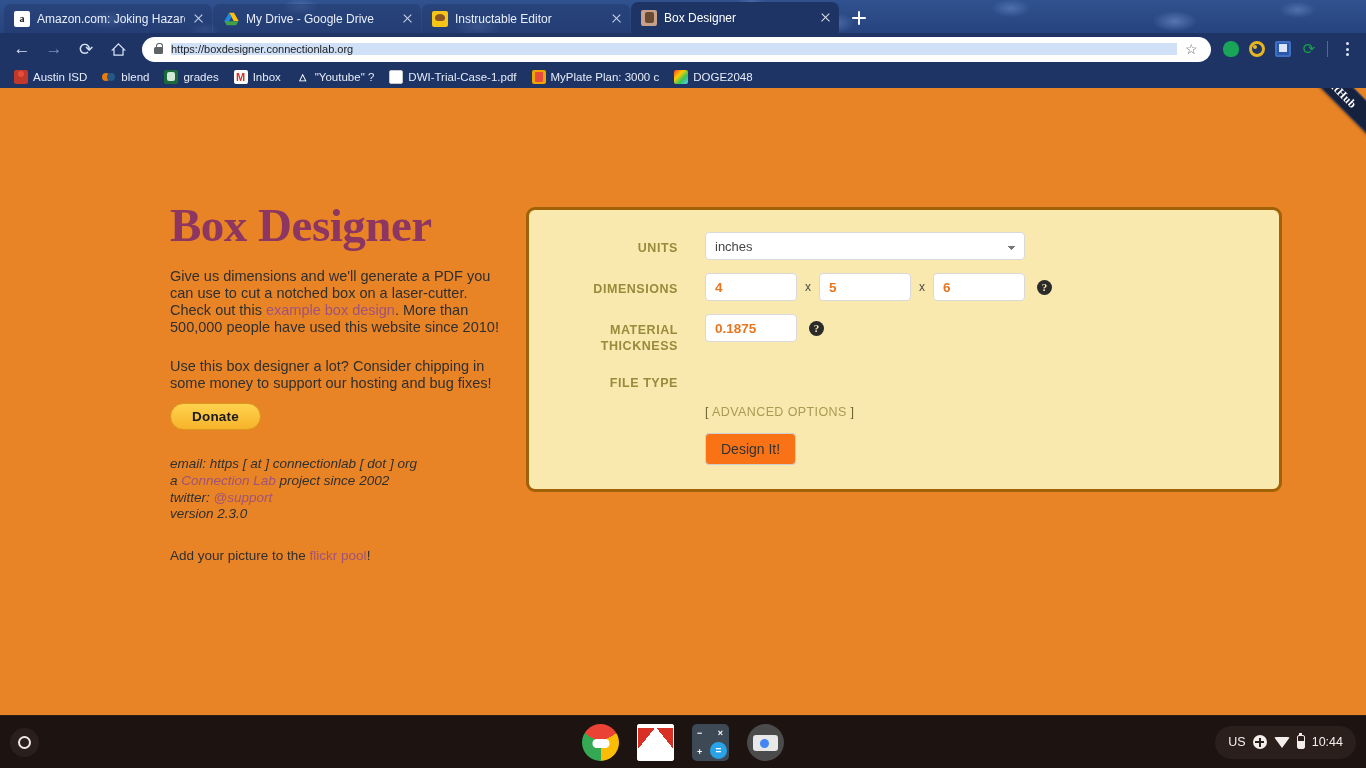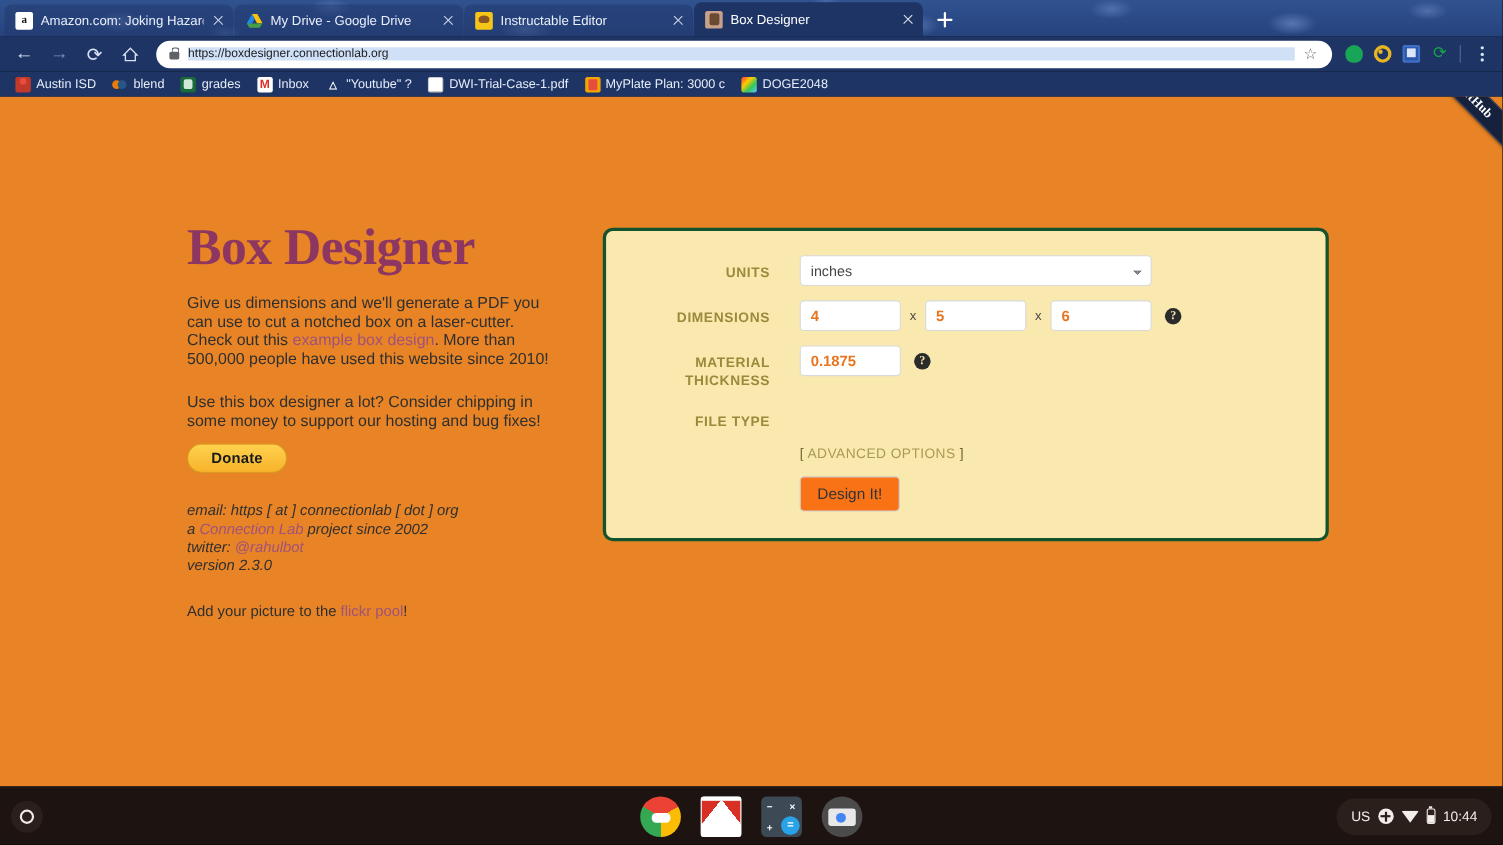--- a/index.html
+++ b/index.html
@@ -267,24 +267,24 @@
   }
   .flickr-line {
     margin-top: 25px;
     font-size: 13.5px;
     color: #2f2f2f;
   }
 
   
   .panel {
     position: absolute;
-    left: 548px; top: 119px;
-    width: 660px;
+    left: 526px; top: 119px;
+    width: 756px;
     background: #fae9ae;
-    border: 3px solid #14532d;
+    border: 3px solid #a16207;
     border-radius: 9px;
     padding: 22px 0 24px 0;
   }
   .formrow {
     display: flex;
     align-items: flex-start;
     margin-bottom: 13px;
   }
   .lbl {
     width: 176px;
@@ -555,21 +555,21 @@
       <div class="intro">
         <span>Give us dimensions and we'll generate a PDF you can use to cut a notched box on a laser-cutter. Check out this </span><a href="#" class="lnk">example box design</a><span>. More than 500,000 people have used this website since 2010!</span>
       </div>
 
       <div class="support">Use this box designer a lot? Consider chipping in some money to support our hosting and bug fixes!</div>
       <div class="donate-btn">Donate</div>
 
       <div class="meta">
         <div>email: https [ at ] connectionlab [ dot ] org</div>
         <div><span>a </span><a href="#" class="lnk">Connection Lab</a><span> project since 2002</span></div>
-        <div><span>twitter: </span><a href="#" class="lnk">@rahulbot</a></div>
+        <div><span>twitter: </span><a href="#" class="lnk">@support</a></div>
         <div>version 2.3.0</div>
       </div>
 
       <div class="flickr-line">
         <span>Add your picture to the </span><a href="#" class="lnk">flickr pool</a><span>!</span>
       </div>
     </div>
 
     <div class="panel">
 

